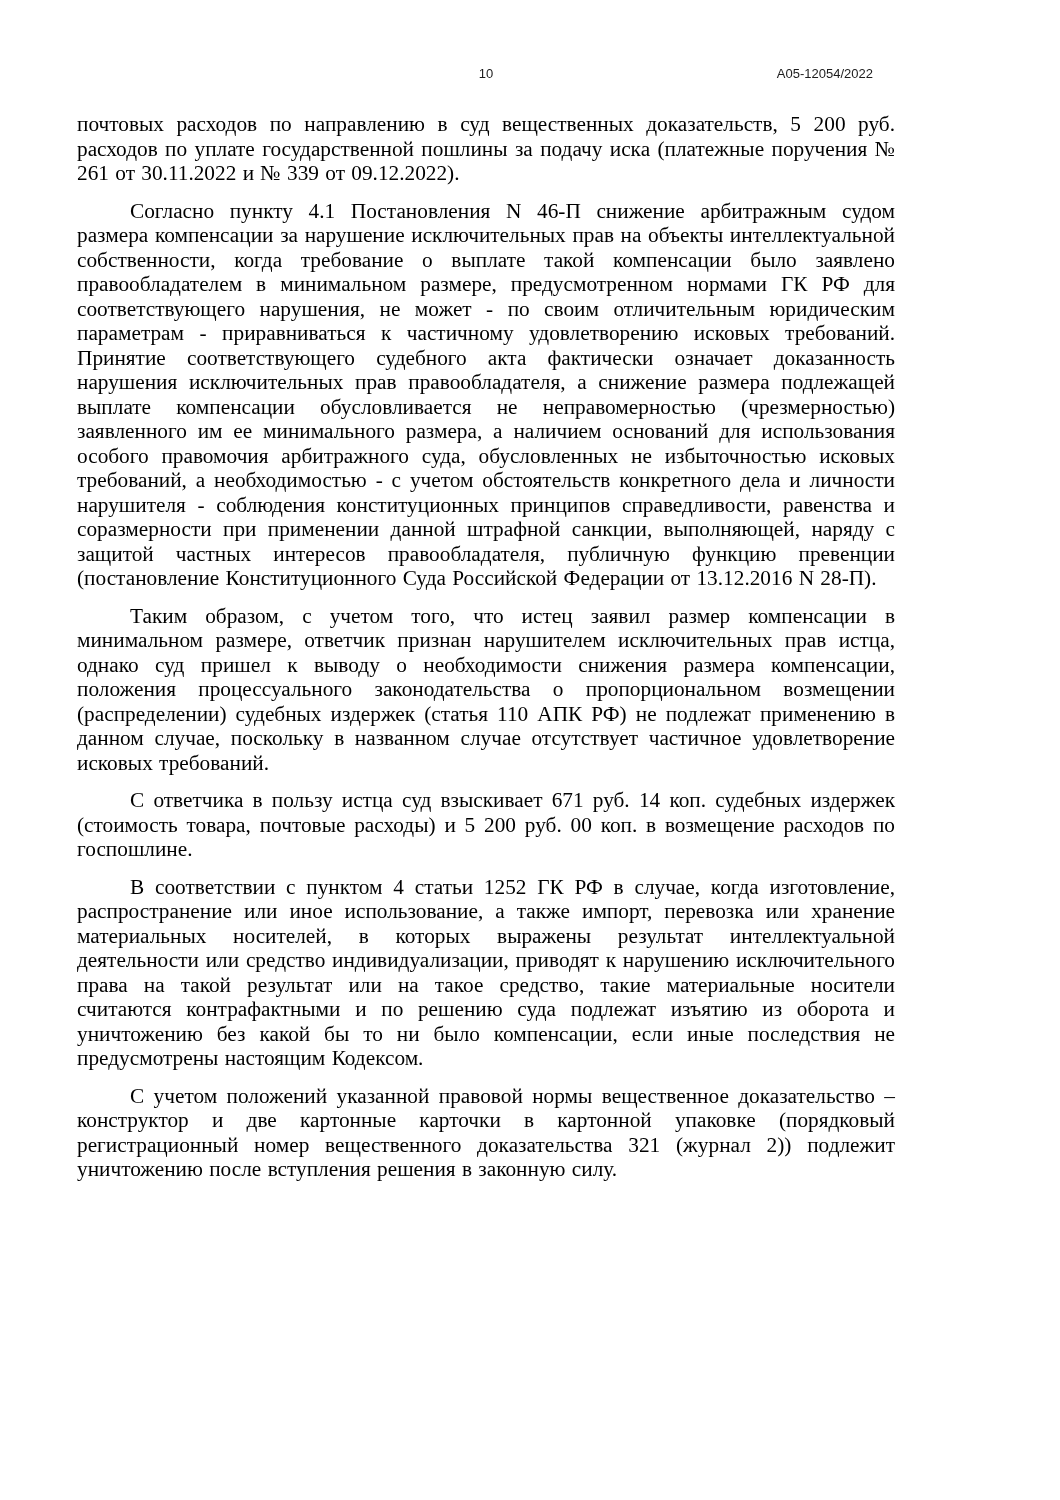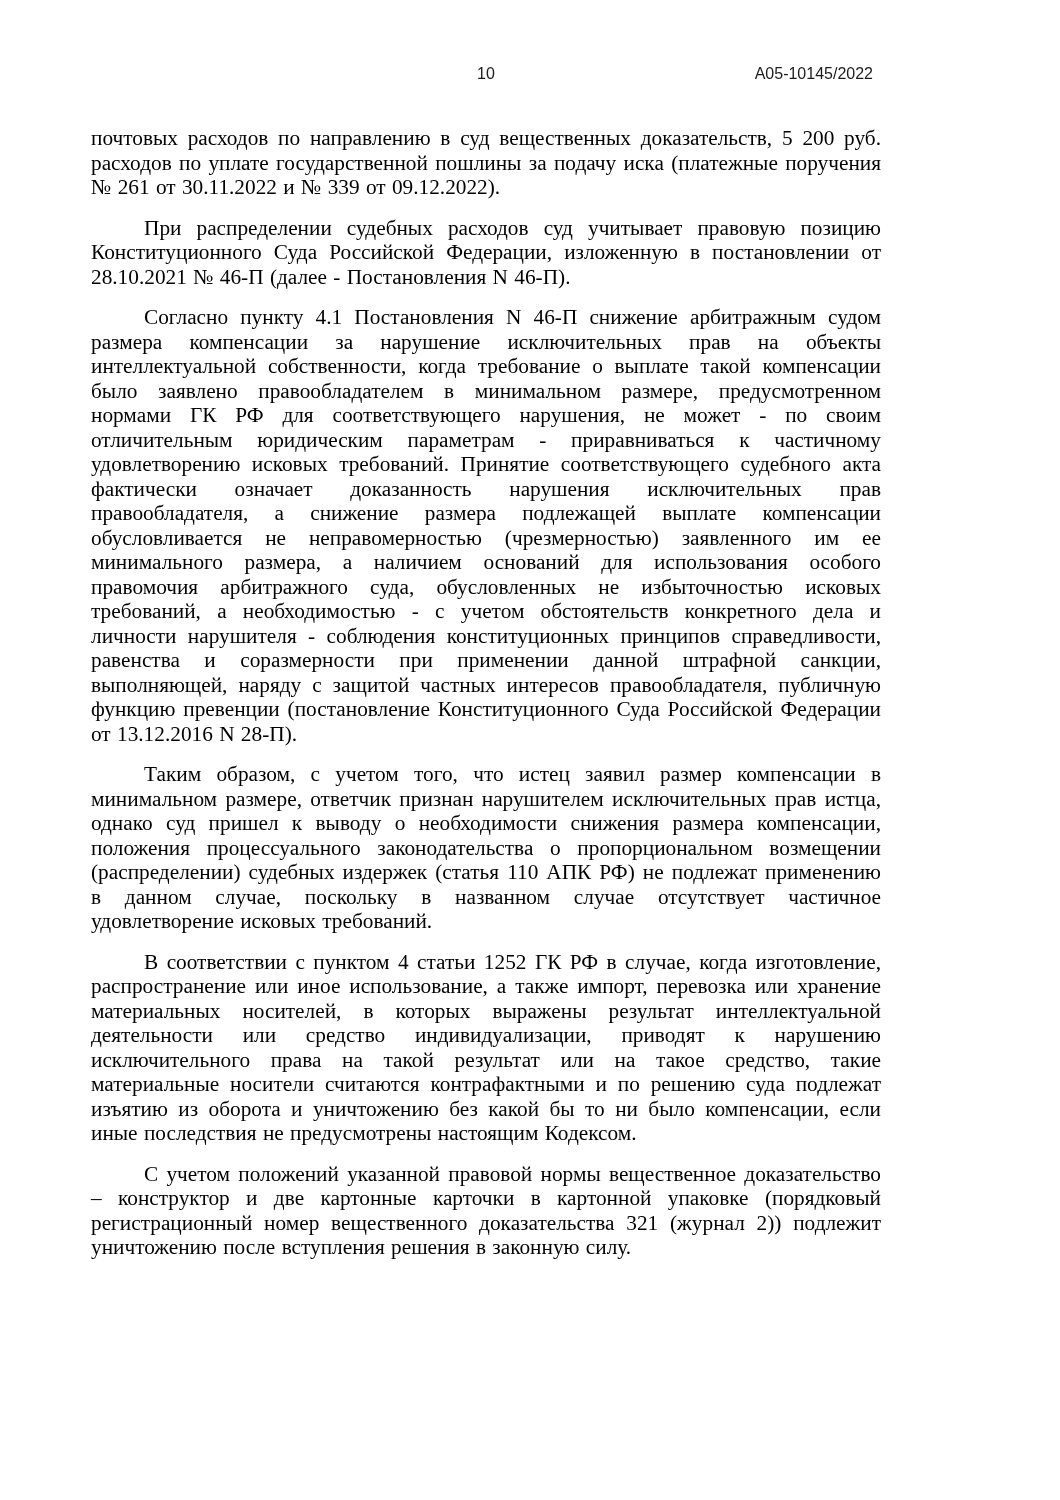--- a/index.html
+++ b/index.html
@@ -15,21 +15,21 @@
     overflow: hidden;
     color: #000000;
   }
   .header {
     position: absolute;
     top: 64px;
     left: 75px;
     width: 822px;
     height: 20px;
     font-family: "Liberation Sans", sans-serif;
-    font-size: 16px;
+    font-size: 13px;
     line-height: 20px;
     color: #1c1c1c;
   }
   .page-num {
     position: absolute;
     left: 50%;
     transform: translateX(-50%);
   }
   .case-num {
     position: absolute;
@@ -40,41 +40,41 @@
     top: 110px;
     left: 75px;
     width: 822px;
     font-family: "Liberation Serif", serif;
     font-size: 21.3px;
     line-height: 24.5px;
     color: #000000;
     text-align: justify;
   }
   .para {
-    margin: 16px;
+    margin: 2px;
     text-indent: 53px;
     word-spacing: 1px;
     font-family: Liberation Serif, serif;
   }
   .para + .para {
     margin-top: 13px;
   }
   .para.no-indent {
     text-indent: 0;
   }
 </style>
 </head>
 <body>
 
 <div class="page">
   <div class="header">
     <span class="page-num">10</span>
-    <span class="case-num">А05-10145/2022</span>
+    <span class="case-num">А05-12054/2022</span>
   </div>
   <div class="body-text">
     <p class="para no-indent">почтовых расходов по направлению в суд вещественных доказательств, 5 200 руб. расходов по уплате государственной пошлины за подачу иска (платежные поручения № 261 от 30.11.2022 и № 339 от 09.12.2022).</p>
-    <p class="para">При распределении судебных расходов суд учитывает правовую позицию Конституционного Суда Российской Федерации, изложенную в постановлении от 28.10.2021 № 46-П (далее - Постановления N 46-П).</p>
     <p class="para">Согласно пункту 4.1 Постановления N 46-П снижение арбитражным судом размера компенсации за нарушение исключительных прав на объекты интеллектуальной собственности, когда требование о выплате такой компенсации было заявлено правообладателем в минимальном размере, предусмотренном нормами ГК РФ для соответствующего нарушения, не может - по своим отличительным юридическим параметрам - приравниваться к частичному удовлетворению исковых требований. Принятие соответствующего судебного акта фактически означает доказанность нарушения исключительных прав правообладателя, а снижение размера подлежащей выплате компенсации обусловливается не неправомерностью (чрезмерностью) заявленного им ее минимального размера, а наличием оснований для использования особого правомочия арбитражного суда, обусловленных не избыточностью исковых требований, а необходимостью - с учетом обстоятельств конкретного дела и личности нарушителя - соблюдения конституционных принципов справедливости, равенства и соразмерности при применении данной штрафной санкции, выполняющей, наряду с защитой частных интересов правообладателя, публичную функцию превенции (постановление Конституционного Суда Российской Федерации от 13.12.2016 N 28-П).</p>
     <p class="para">Таким образом, с учетом того, что истец заявил размер компенсации в минимальном размере, ответчик признан нарушителем исключительных прав истца, однако суд пришел к выводу о необходимости снижения размера компенсации, положения процессуального законодательства о пропорциональном возмещении (распределении) судебных издержек (статья 110 АПК РФ) не подлежат применению в данном случае, поскольку в названном случае отсутствует частичное удовлетворение исковых требований.</p>
+    <p class="para">С ответчика в пользу истца суд взыскивает 671 руб. 14 коп. судебных издержек (стоимость товара, почтовые расходы) и 5 200 руб. 00 коп. в возмещение расходов по госпошлине.</p>
     <p class="para">В соответствии с пунктом 4 статьи 1252 ГК РФ в случае, когда изготовление, распространение или иное использование, а также импорт, перевозка или хранение материальных носителей, в которых выражены результат интеллектуальной деятельности или средство индивидуализации, приводят к нарушению исключительного права на такой результат или на такое средство, такие материальные носители считаются контрафактными и по решению суда подлежат изъятию из оборота и уничтожению без какой бы то ни было компенсации, если иные последствия не предусмотрены настоящим Кодексом.</p>
     <p class="para">С учетом положений указанной правовой нормы вещественное доказательство – конструктор и две картонные карточки в картонной упаковке (порядковый регистрационный номер вещественного доказательства 321 (журнал 2)) подлежит уничтожению после вступления решения в законную силу.</p>
   </div>
 </div>
 
 </body></html>

